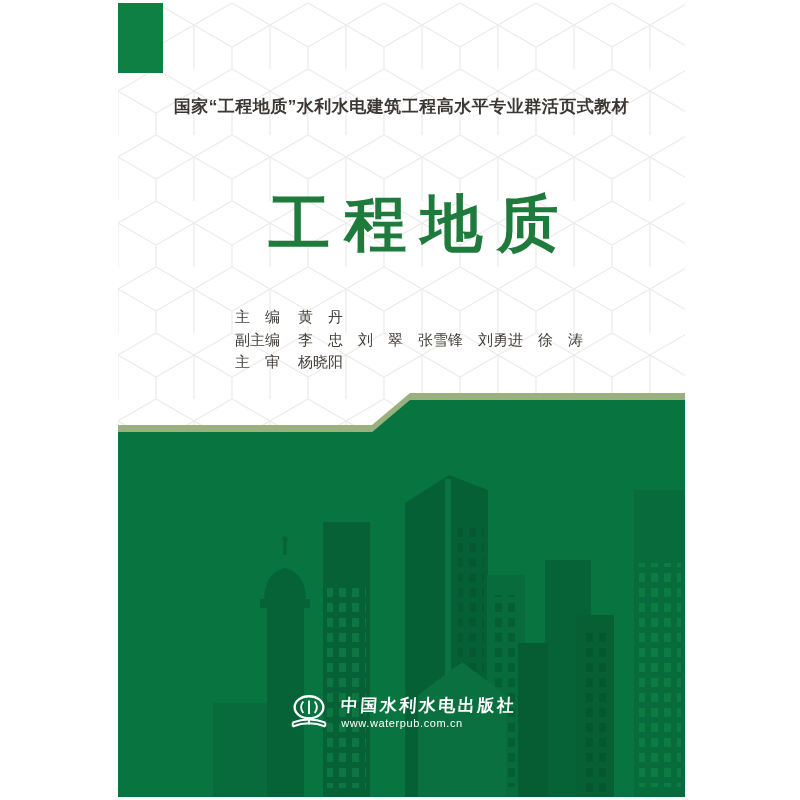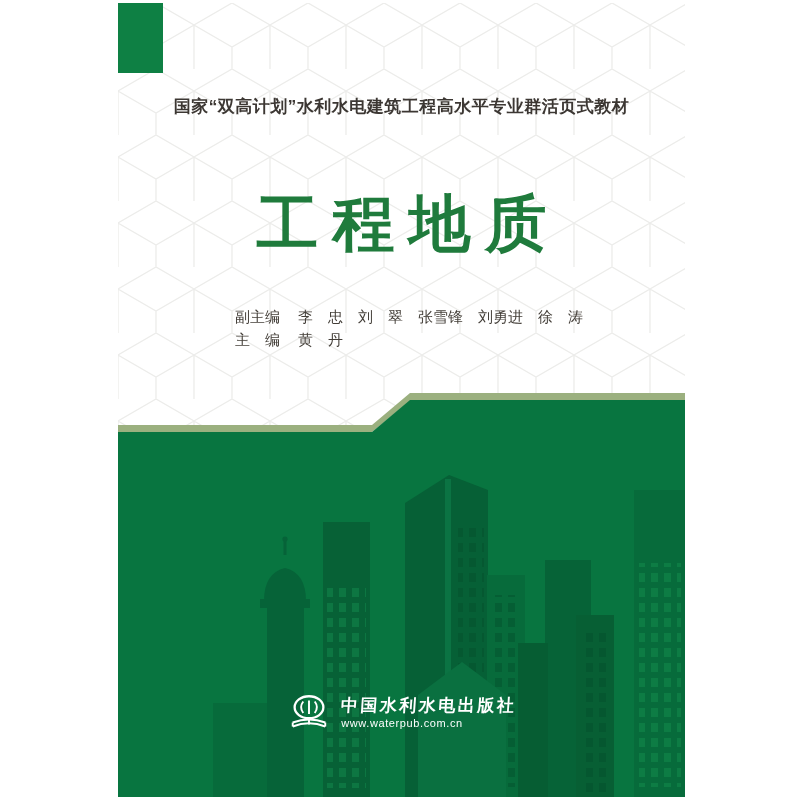--- a/index.html
+++ b/index.html
@@ -14,21 +14,21 @@
     background:#ffffff;overflow:hidden;
   }
   .pattern-bg{position:absolute;left:0;top:0;width:567px;height:470px;display:block;}
   .corner-rect{position:absolute;left:0;top:0;width:45px;height:70px;background:#0e8044;}
   .series-title{
     position:absolute;left:0;top:92px;width:100%;
     text-align:center;font-size:17px;font-weight:600;color:#3c3733;
     letter-spacing:0.5px;
   }
   .book-title{
-    position:absolute;left:0;top:190px;width:100%;margin:0;
+    position:absolute;left:12px;top:190px;width:100%;margin:0;
     text-align:center;font-family:"Liberation Serif",serif;
     font-size:62px;line-height:62px;font-weight:bold;color:#1f7b3c;
     letter-spacing:14px;padding-left:14px;box-sizing:border-box;
   }
   .editors{
     position:absolute;left:117px;top:303px;
     font-size:15px;color:#443f39;line-height:22.5px;
   }
   .editor-line{display:flex;gap:18px;white-space:pre;}
   .editor-role{font-weight:500;}
@@ -58,32 +58,36 @@
       <defs>
         <pattern id="cubes" width="76" height="66" patternUnits="userSpaceOnUse">
           <path d="M38 0 L76 22 L38 44 L0 22 Z M0 22 L0 66 M76 22 L76 66 M38 44 L38 66" fill="none" stroke="#ececea" stroke-width="1.3"></path>
         </pattern>
       </defs>
       <rect x="0" y="0" width="567" height="470" fill="url(#cubes)"></rect>
     </svg>
 
     <div class="corner-rect"></div>
 
-    <div class="series-title">国家“双高计划”水利水电建筑工程高水平专业群活页式教材</div>
+    <div class="series-title">国家“工程地质”水利水电建筑工程高水平专业群活页式教材</div>
 
     <h1 class="book-title">工程地质</h1>
 
     <div class="editors">
       <div class="editor-line">
+        <span class="editor-role">主　编</span>
+        <span class="editor-names">黄　丹</span>
+      </div>
+      <div class="editor-line">
         <span class="editor-role">副主编</span>
         <span class="editor-names">李　忠　刘　翠　张雪锋　刘勇进　徐　涛</span>
       </div>
       <div class="editor-line">
-        <span class="editor-role">主　编</span>
-        <span class="editor-names">黄　丹</span>
+        <span class="editor-role">主　审</span>
+        <span class="editor-names">杨晓阳</span>
       </div>
     </div>
 
     <svg class="green-section" viewBox="0 0 567 794" preserveAspectRatio="none" aria-hidden="true">
       <defs>
         <pattern id="winLight" width="13" height="15" patternUnits="userSpaceOnUse">
           <rect width="7" height="9" fill="#149050" opacity="0.45"></rect>
         </pattern>
         <pattern id="winDark" width="13" height="15" patternUnits="userSpaceOnUse">
           <rect width="7" height="9" fill="#034a2a" opacity="0.40"></rect>

